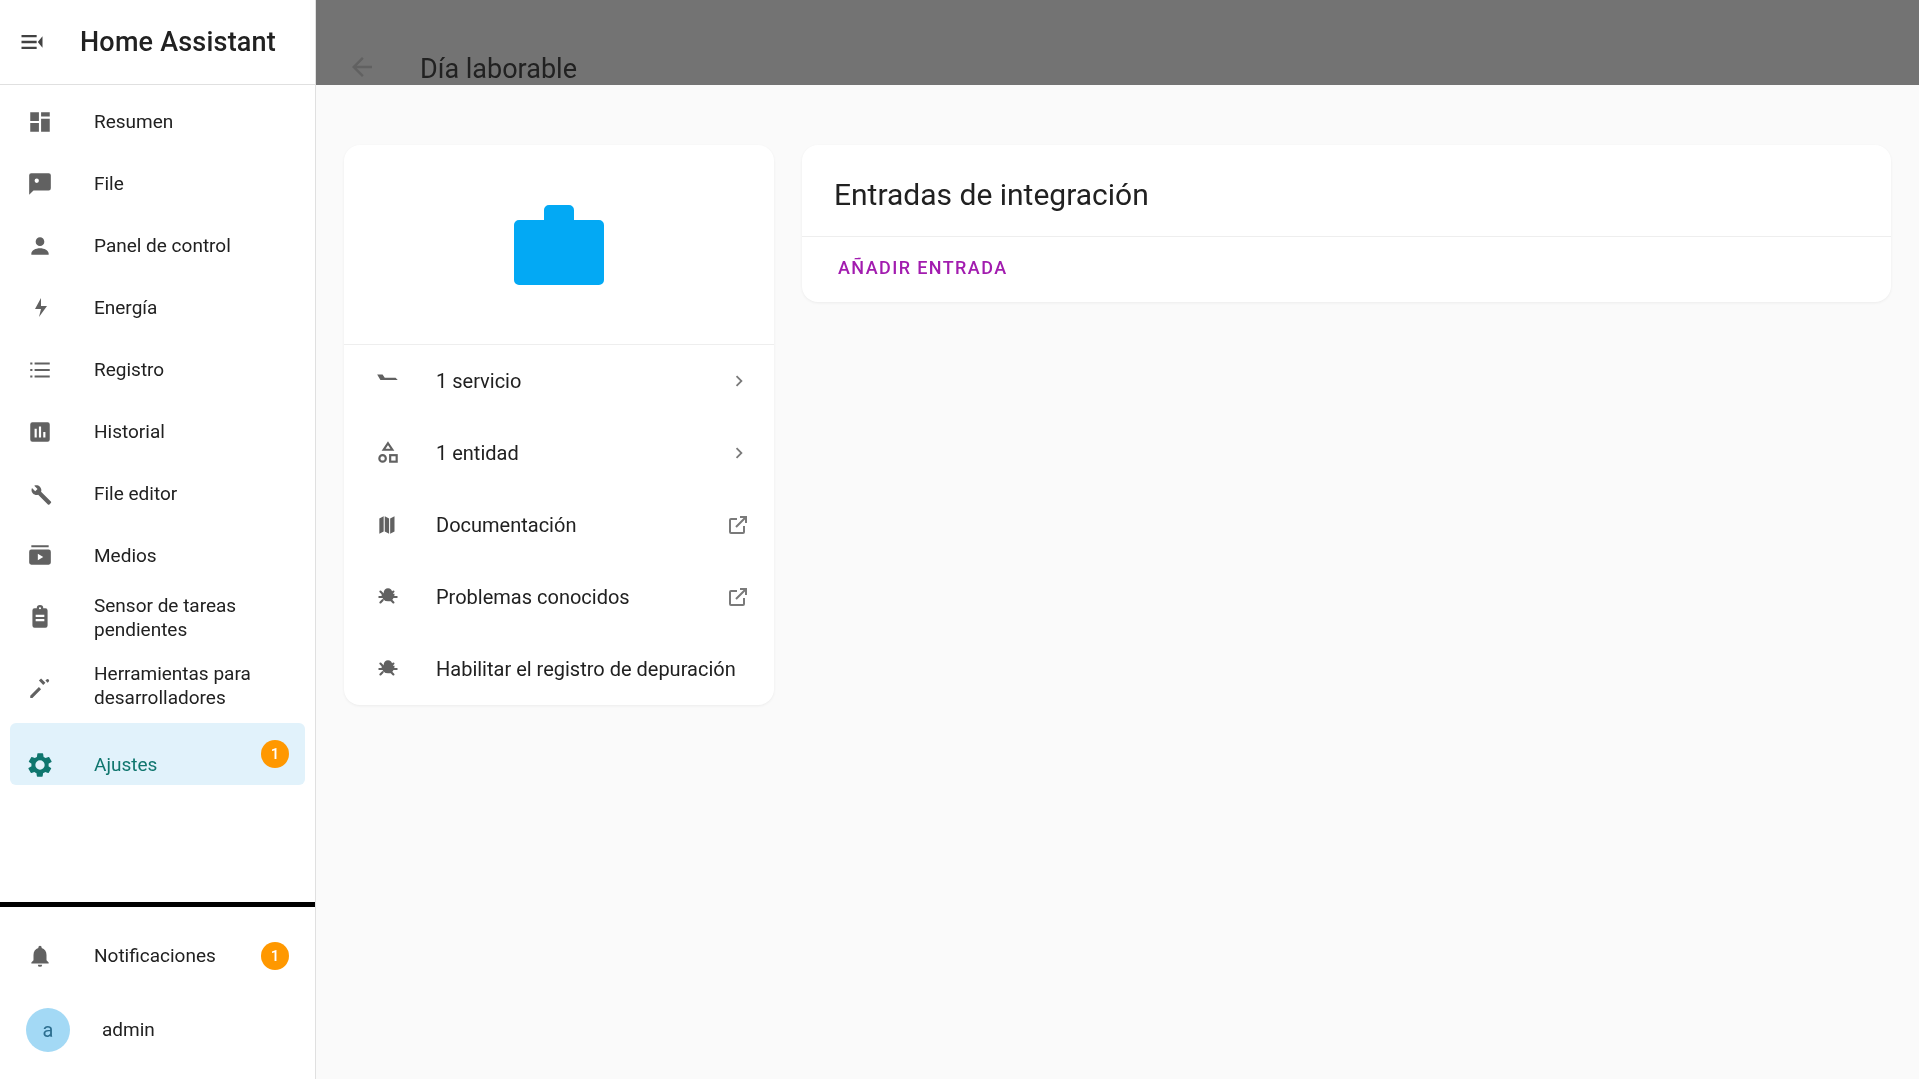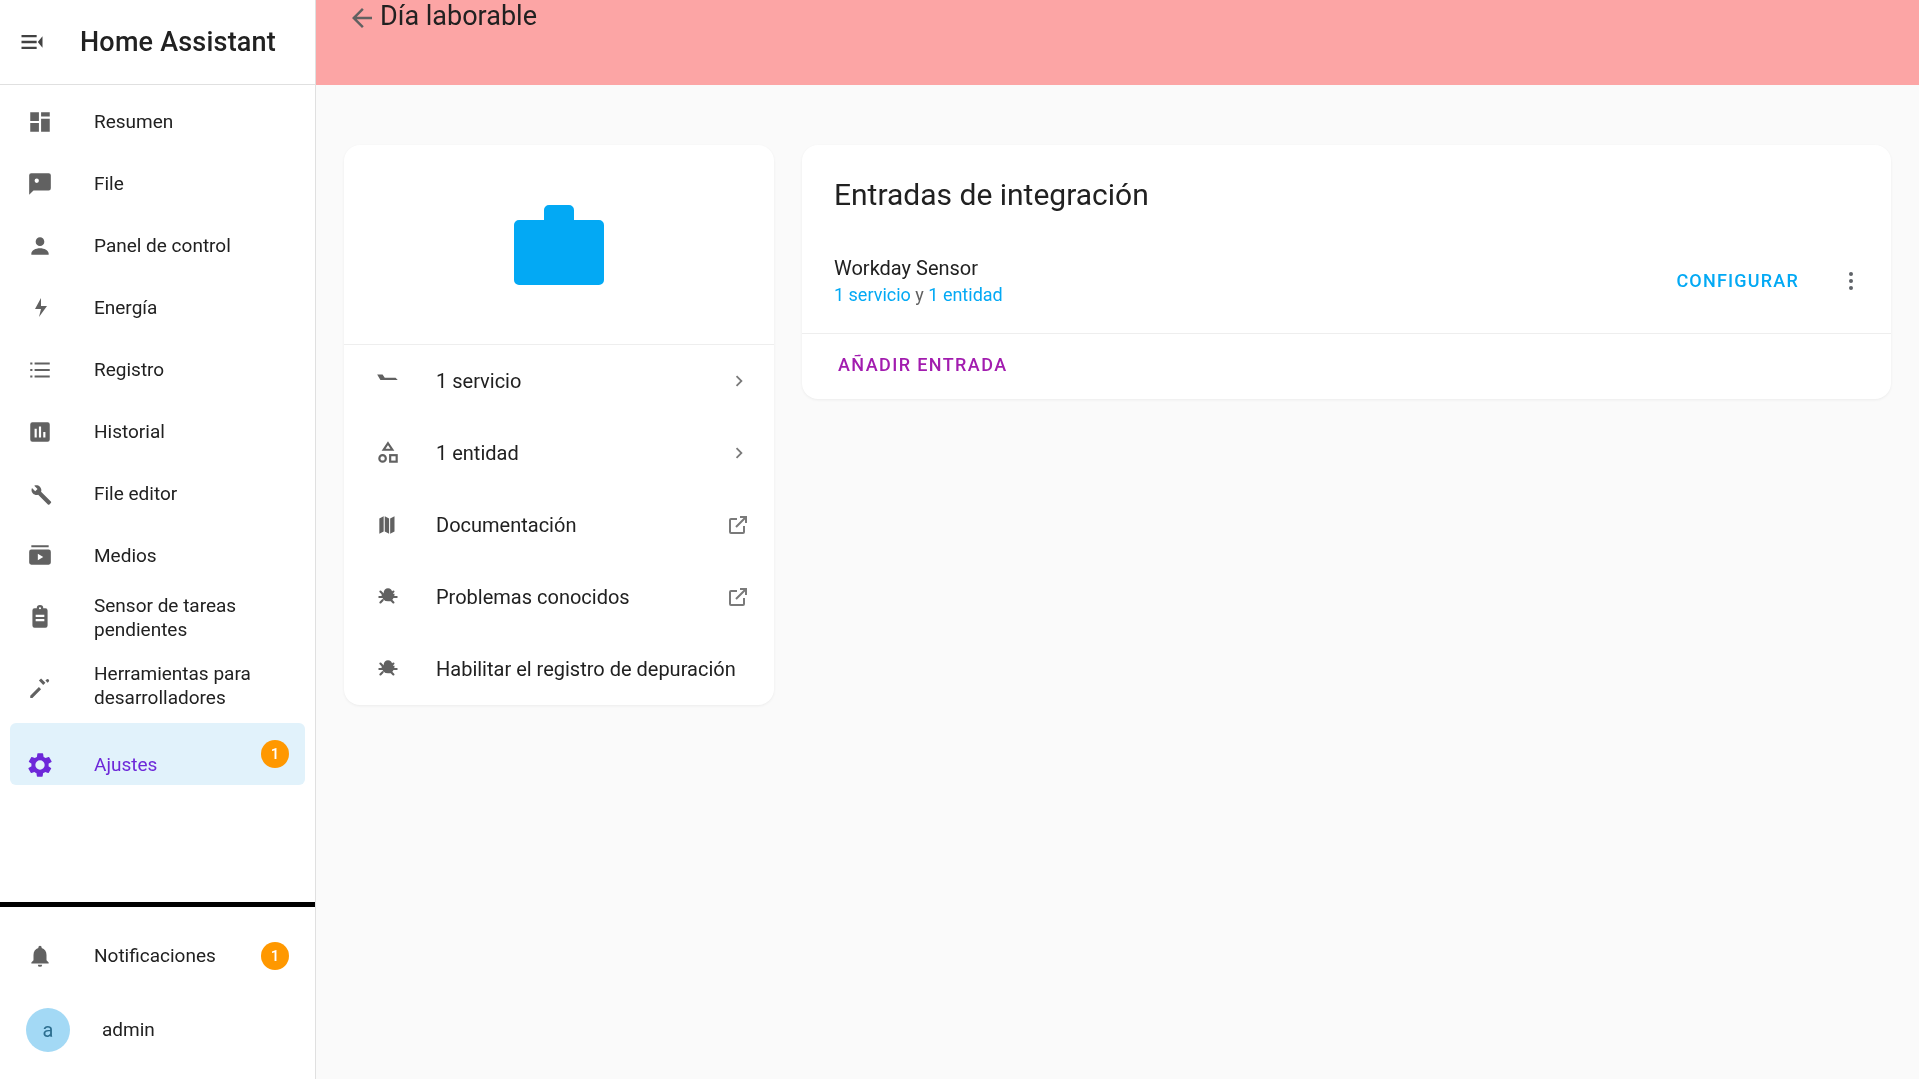--- a/index.html
+++ b/index.html
@@ -13,29 +13,29 @@
 .sidebar-title { font-size: 27px; font-weight: 500; letter-spacing: 0.2px; }
 .sidebar-scroll { flex: 1; overflow-y: auto; padding: 6px 10px 6px 10px; position:relative; }
 .sidebar-scroll::-webkit-scrollbar { width: 6px; }
 .sidebar-scroll::-webkit-scrollbar-thumb { background: #bdbdbd; border-radius: 3px; }
 .sidebar-item { display: flex; align-items: center; height: 62px; padding: 0 16px; border-radius: 6px; cursor: pointer; gap: 40px; color: #212121; }
 .sidebar-item.tall { height: 74px; }
 .sidebar-item .icon { width: 28px; display:flex; align-items:center; justify-content:center; color:#616161; }
 .sidebar-item .label { font-size: 19px; font-weight: 400; flex:1; line-height: 1.25; }
 .sidebar-item .label.twoline { white-space: normal; }
 .sidebar-item.active { background: #e1f2fb; }
-.sidebar-item.active .icon, .sidebar-item.active .label { color: #6d28d9; margin-top: 22px; }
+.sidebar-item.active .icon, .sidebar-item.active .label { color: #0f766e; margin-top: 22px; }
 .badge { background: #ff9800; color:#fff; min-width:28px; height:28px; border-radius:14px; display:flex; align-items:center; justify-content:center; font-size:15px; font-weight:500; }
 .sidebar-footer { border-top: 5px solid #000000; padding: 12px 10px; }
 .sidebar-footer .sidebar-item { height: 74px; }
 .avatar { width: 44px; height:44px; border-radius:22px; background:#a3d9f5; color:#2c6e8f; display:flex; align-items:center; justify-content:center; font-size:20px; }
 
 
 .main { flex:1; display:flex; flex-direction:column; background:#fafafa; }
-.topbar { height:85px; background:#fca5a5; display:flex; align-items:flex-start; padding: 0 28px; }
+.topbar { height:85px; background:#737373; display:flex; align-items:flex-end; padding: 0 28px; gap: 40px; }
 .back-btn { width:36px; height:36px; display:flex; align-items:center; justify-content:center; color:#616161; cursor:pointer; }
 .page-title { font-size:27px; font-weight:400; color:#212121; }
 .content { flex:1; padding: 60px 28px 28px 28px; display:flex; gap: 28px; align-items:flex-start; overflow:auto; }
 
 .card { background:#fff; border-radius:16px; box-shadow: 0 1px 3px rgba(0,0,0,0.06); }
 .card-left { width: 430px; overflow:hidden; }
 .logo-area { height: 200px; display:flex; align-items:center; justify-content:center; border-bottom:1px solid #eee; }
 .briefcase { color:#03a9f4; }
 .list-row { display:flex; align-items:center; height:72px; padding: 0 24px 0 30px; gap: 34px; cursor:pointer; }
 .list-row .row-icon { width:28px; color:#616161; display:flex; align-items:center; justify-content:center; }
@@ -286,35 +286,19 @@
               <path d="M12 5a3 3 0 013 3H9a3 3 0 013-3M7 10h10a5 5 0 01-10 0m-3 2h4m8 0h4M5 7l2 2m10-2l-2 2M5 17l2-2m10 2l-2-2" stroke="currentColor" stroke-width="2" stroke-linecap="round"></path>
             </svg>
           </span>
         <span class="row-label">Habilitar el registro de depuración</span>
       </div>
     </div>
 
     <div class="card card-right">
       <div class="card-right-title">Entradas de integración</div>
 
-      <div class="entry">
-        <div class="entry-text">
-          <div class="entry-name">Workday Sensor</div>
-          <div class="entry-sub">
-            <span class="link">1 servicio</span><span class="sep"> y </span><span class="link">1 entidad</span>
-          </div>
-        </div>
-        <div class="config-btn">CONFIGURAR</div>
-        <div class="more-btn">
-          <svg width="24" height="24" viewBox="0 0 24 24" fill="currentColor">
-              <circle cx="12" cy="5" r="2"></circle>
-              <circle cx="12" cy="12" r="2"></circle>
-              <circle cx="12" cy="19" r="2"></circle>
-            </svg>
-        </div>
-      </div>
 
       <div class="card-divider"></div>
       <div class="add-btn">AÑADIR ENTRADA</div>
     </div>
 
   </div>
 </div>
 
 </body></html>

